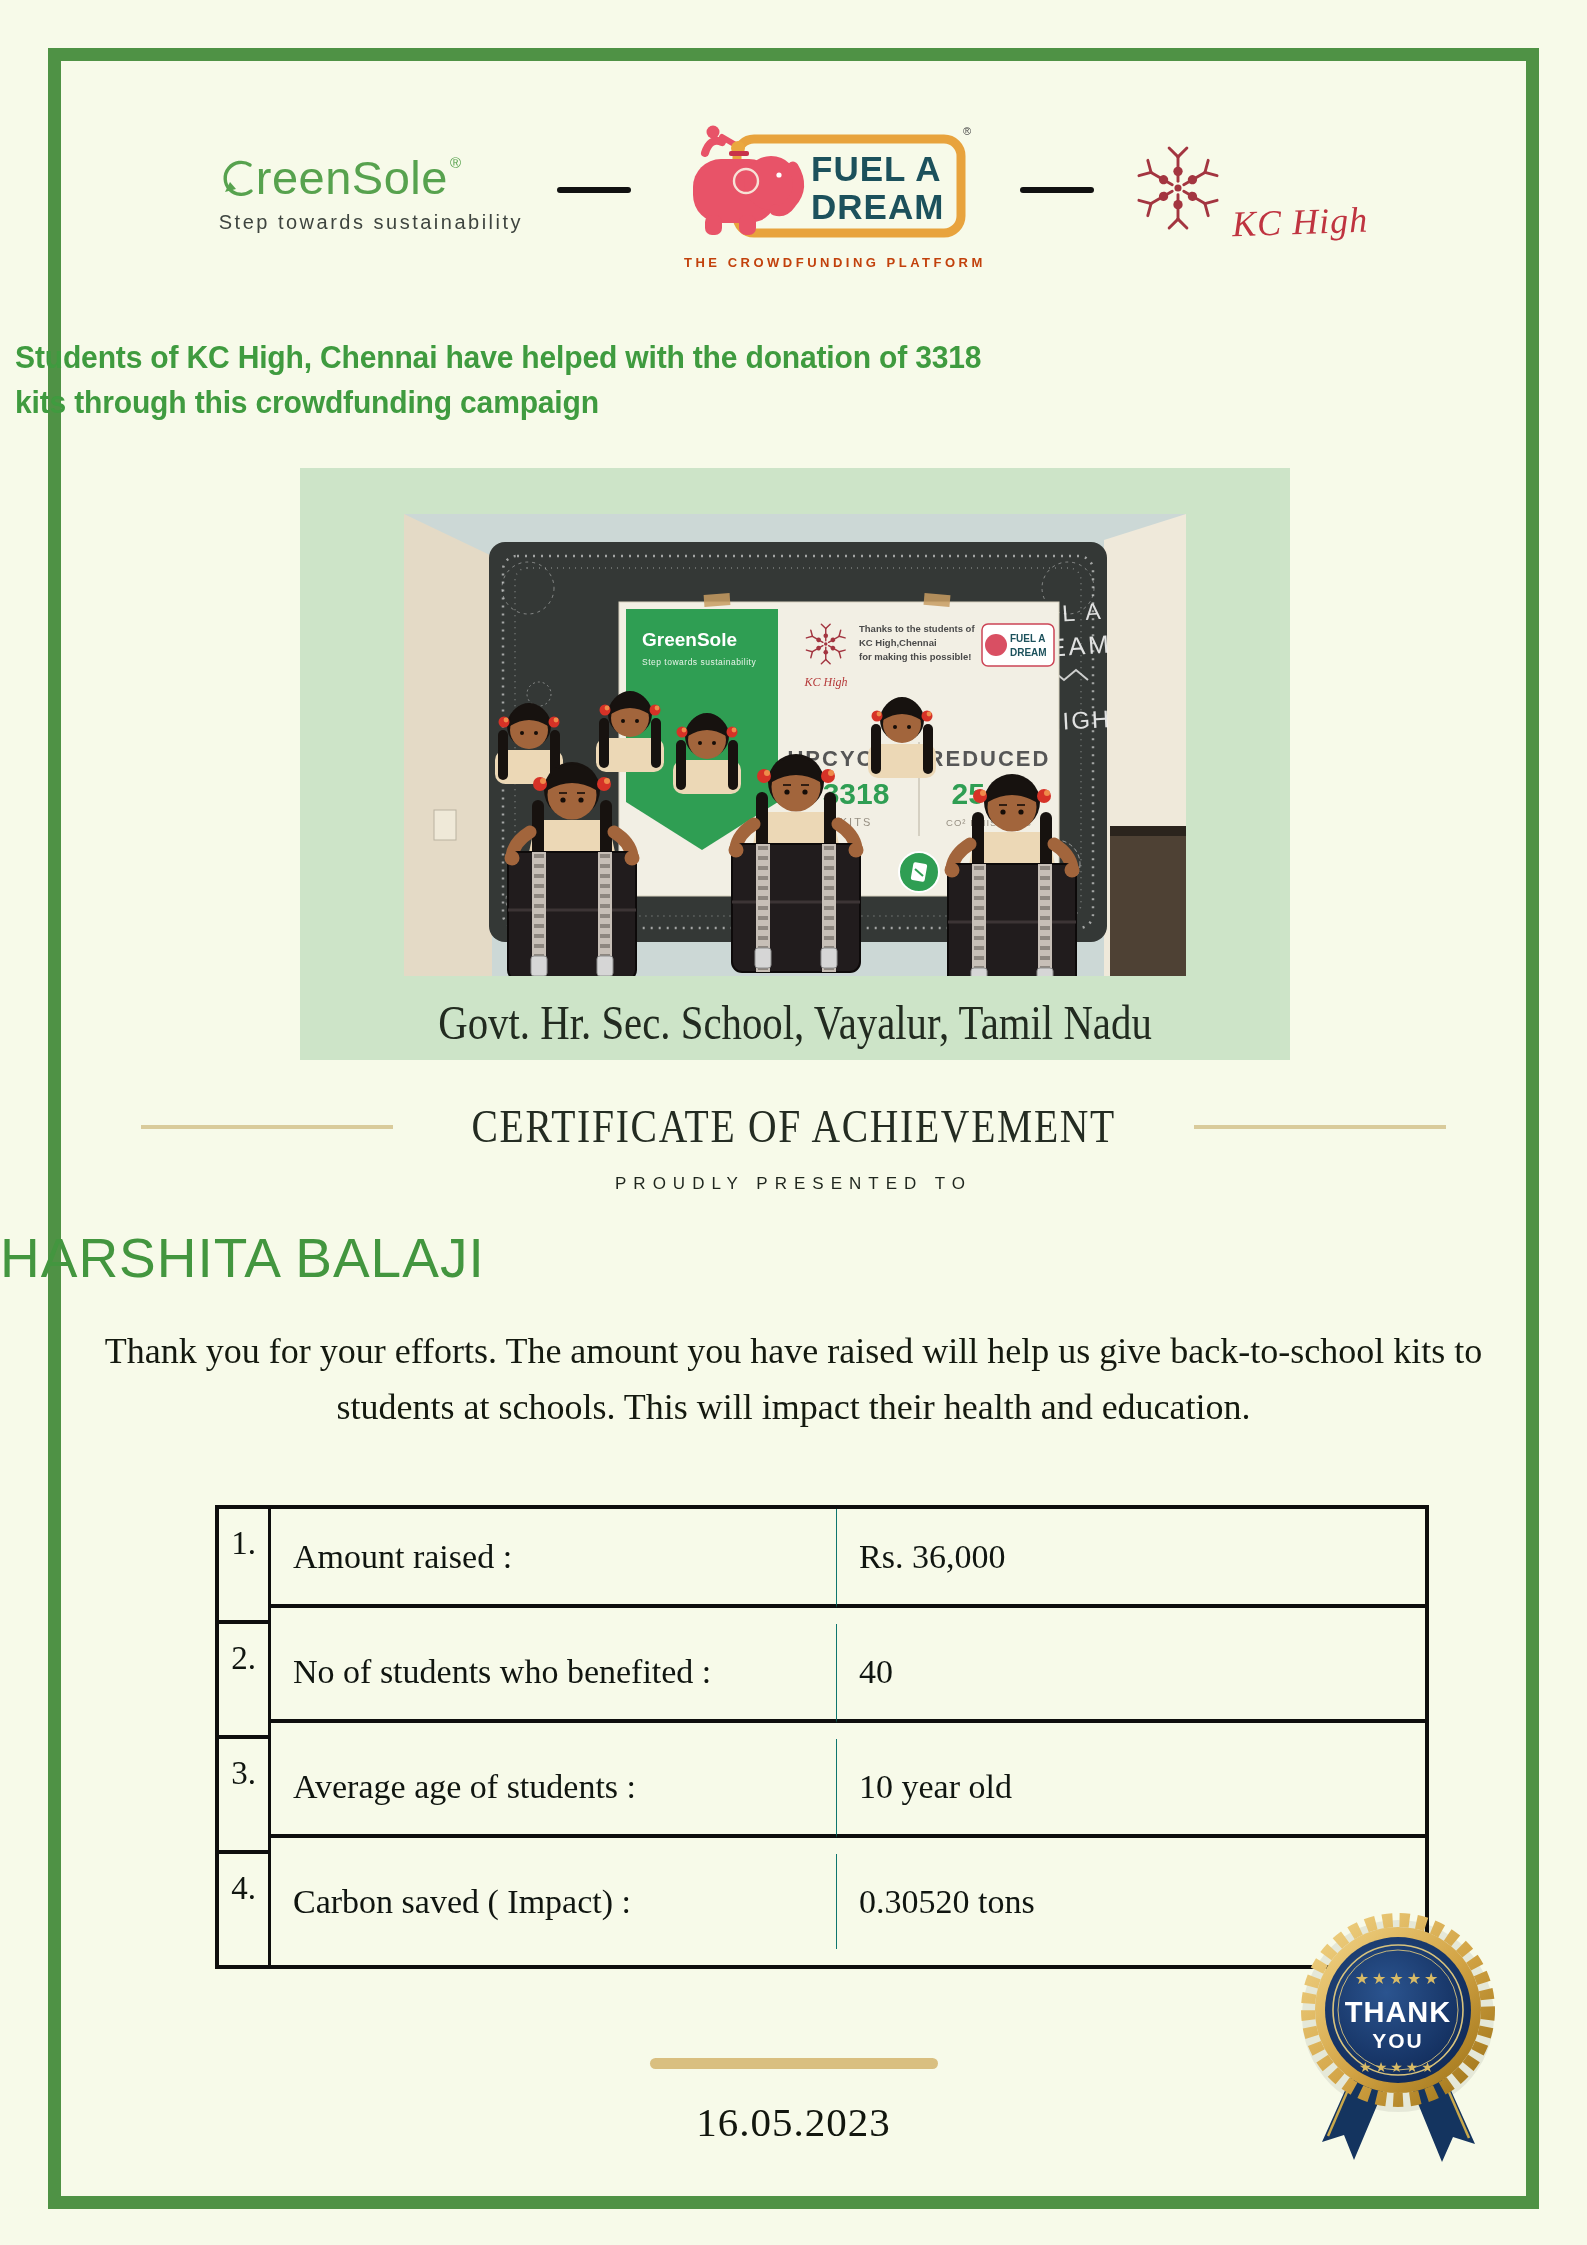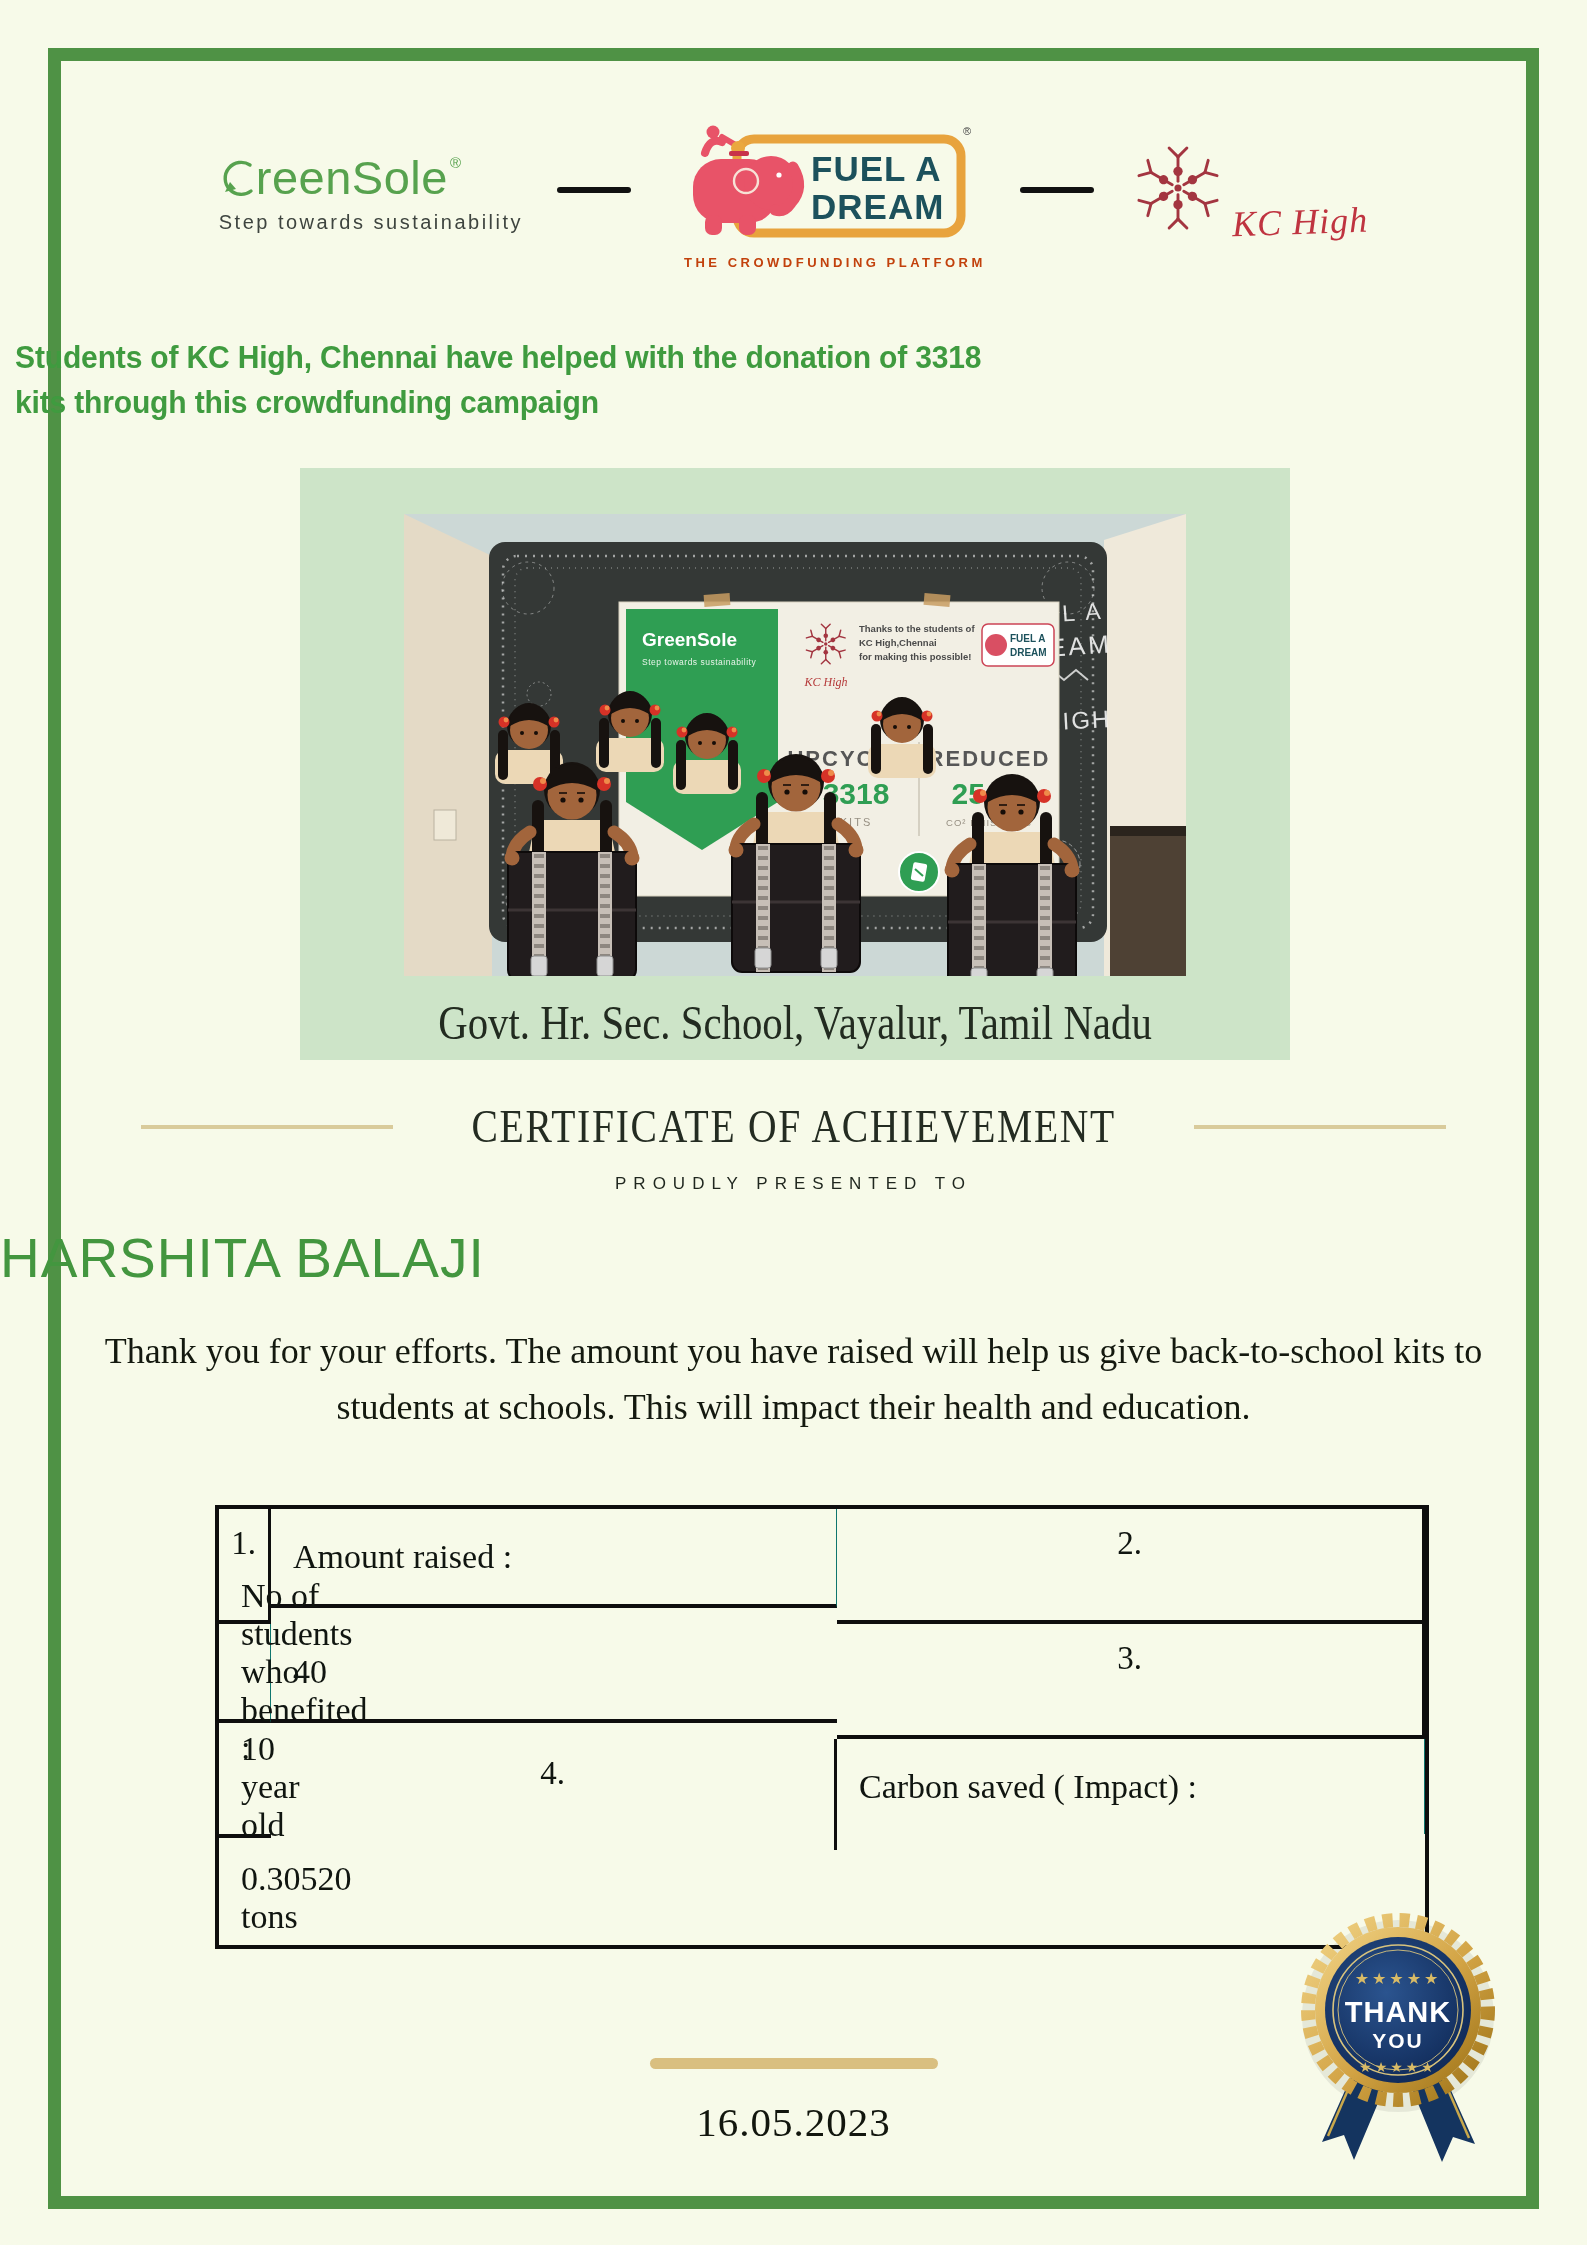--- a/index.html
+++ b/index.html
@@ -282,26 +282,28 @@
     <div class="cert-title">CERTIFICATE OF ACHIEVEMENT</div>
     <div class="title-line"></div>
   </div>
   <div class="presented">PROUDLY PRESENTED TO</div>
   <div class="recipient">HARSHITA BALAJI</div>
   <div class="message">Thank you for your efforts. The amount you have raised will help us give back-to-school kits to students at schools. This will impact their health and education.</div>
 
   <div class="info-table">
     <div class="cell num row-b">1.</div>
     <div class="cell lbl row-b">Amount raised :</div>
+    <div class="cell val row-b">Rs. 36,000</div>
 
     <div class="cell num row-b">2.</div>
     <div class="cell lbl row-b">No of students who benefited :</div>
     <div class="cell val row-b">40</div>
 
     <div class="cell num row-b">3.</div>
+    <div class="cell lbl row-b">Average age of students :</div>
     <div class="cell val row-b">10 year old</div>
 
     <div class="cell num">4.</div>
     <div class="cell lbl">Carbon saved ( Impact) :</div>
     <div class="cell val">0.30520 tons</div>
   </div>
 
   <div class="gold-bar"></div>
   <div class="date">16.05.2023</div>
 

